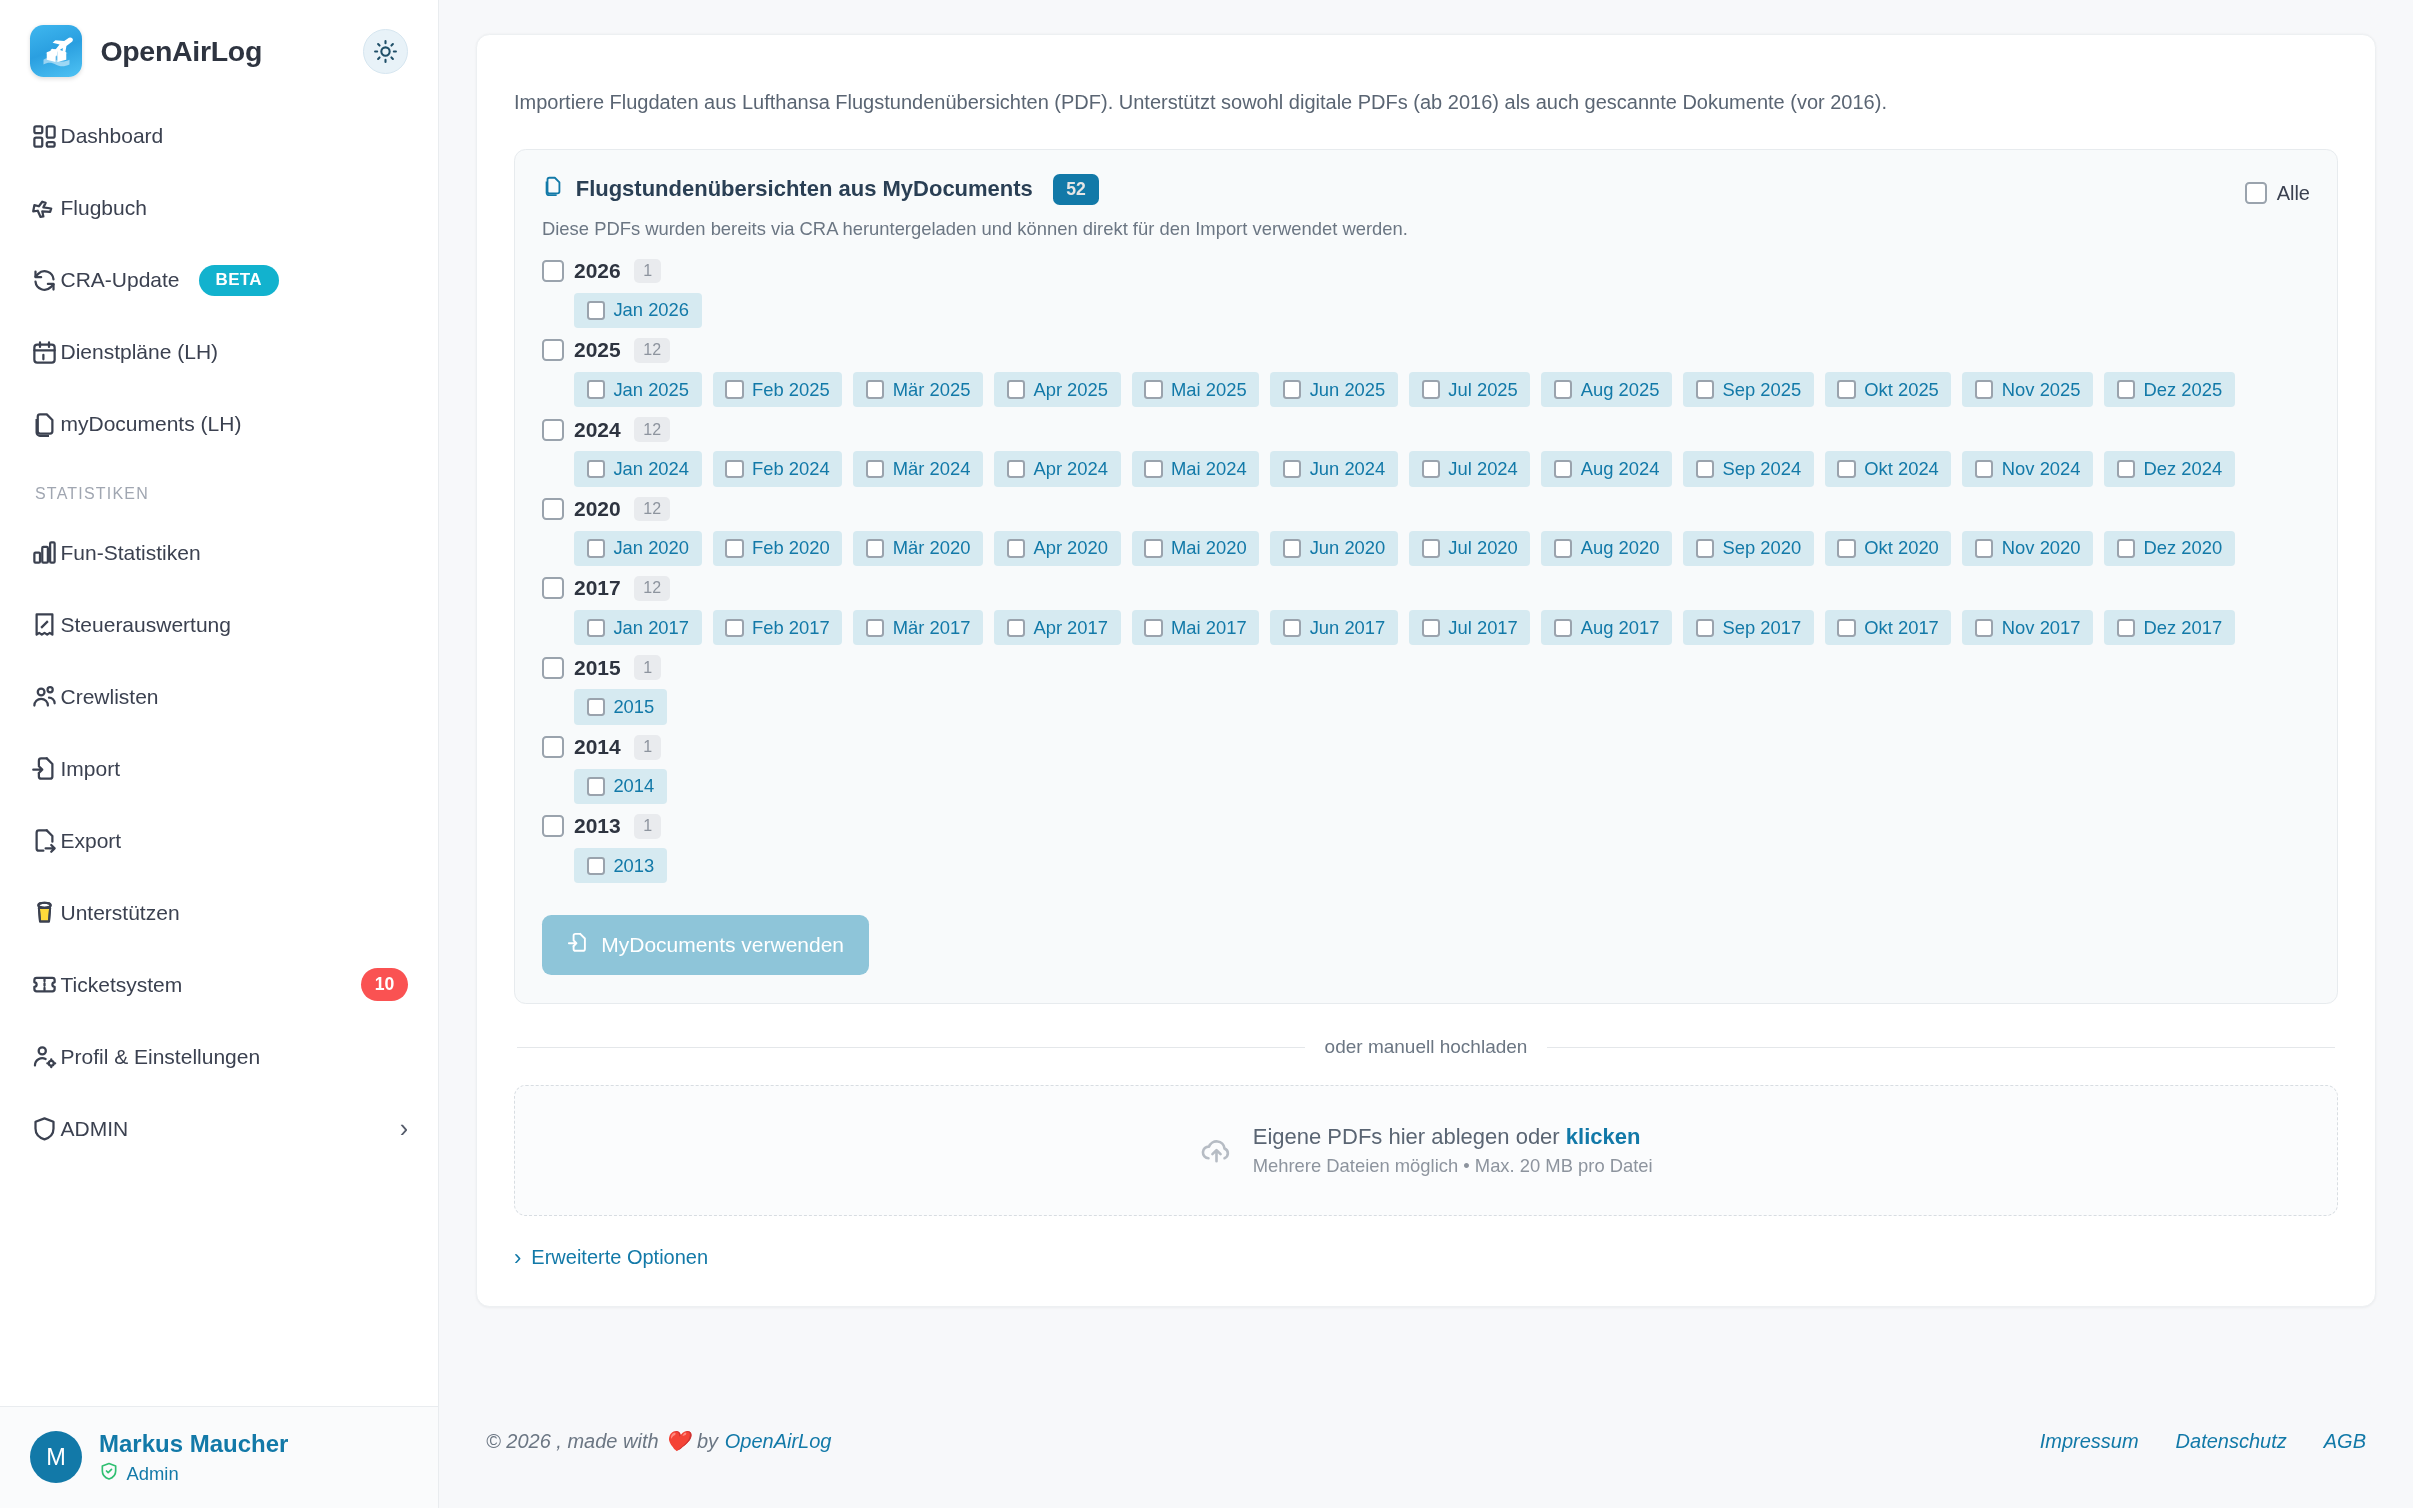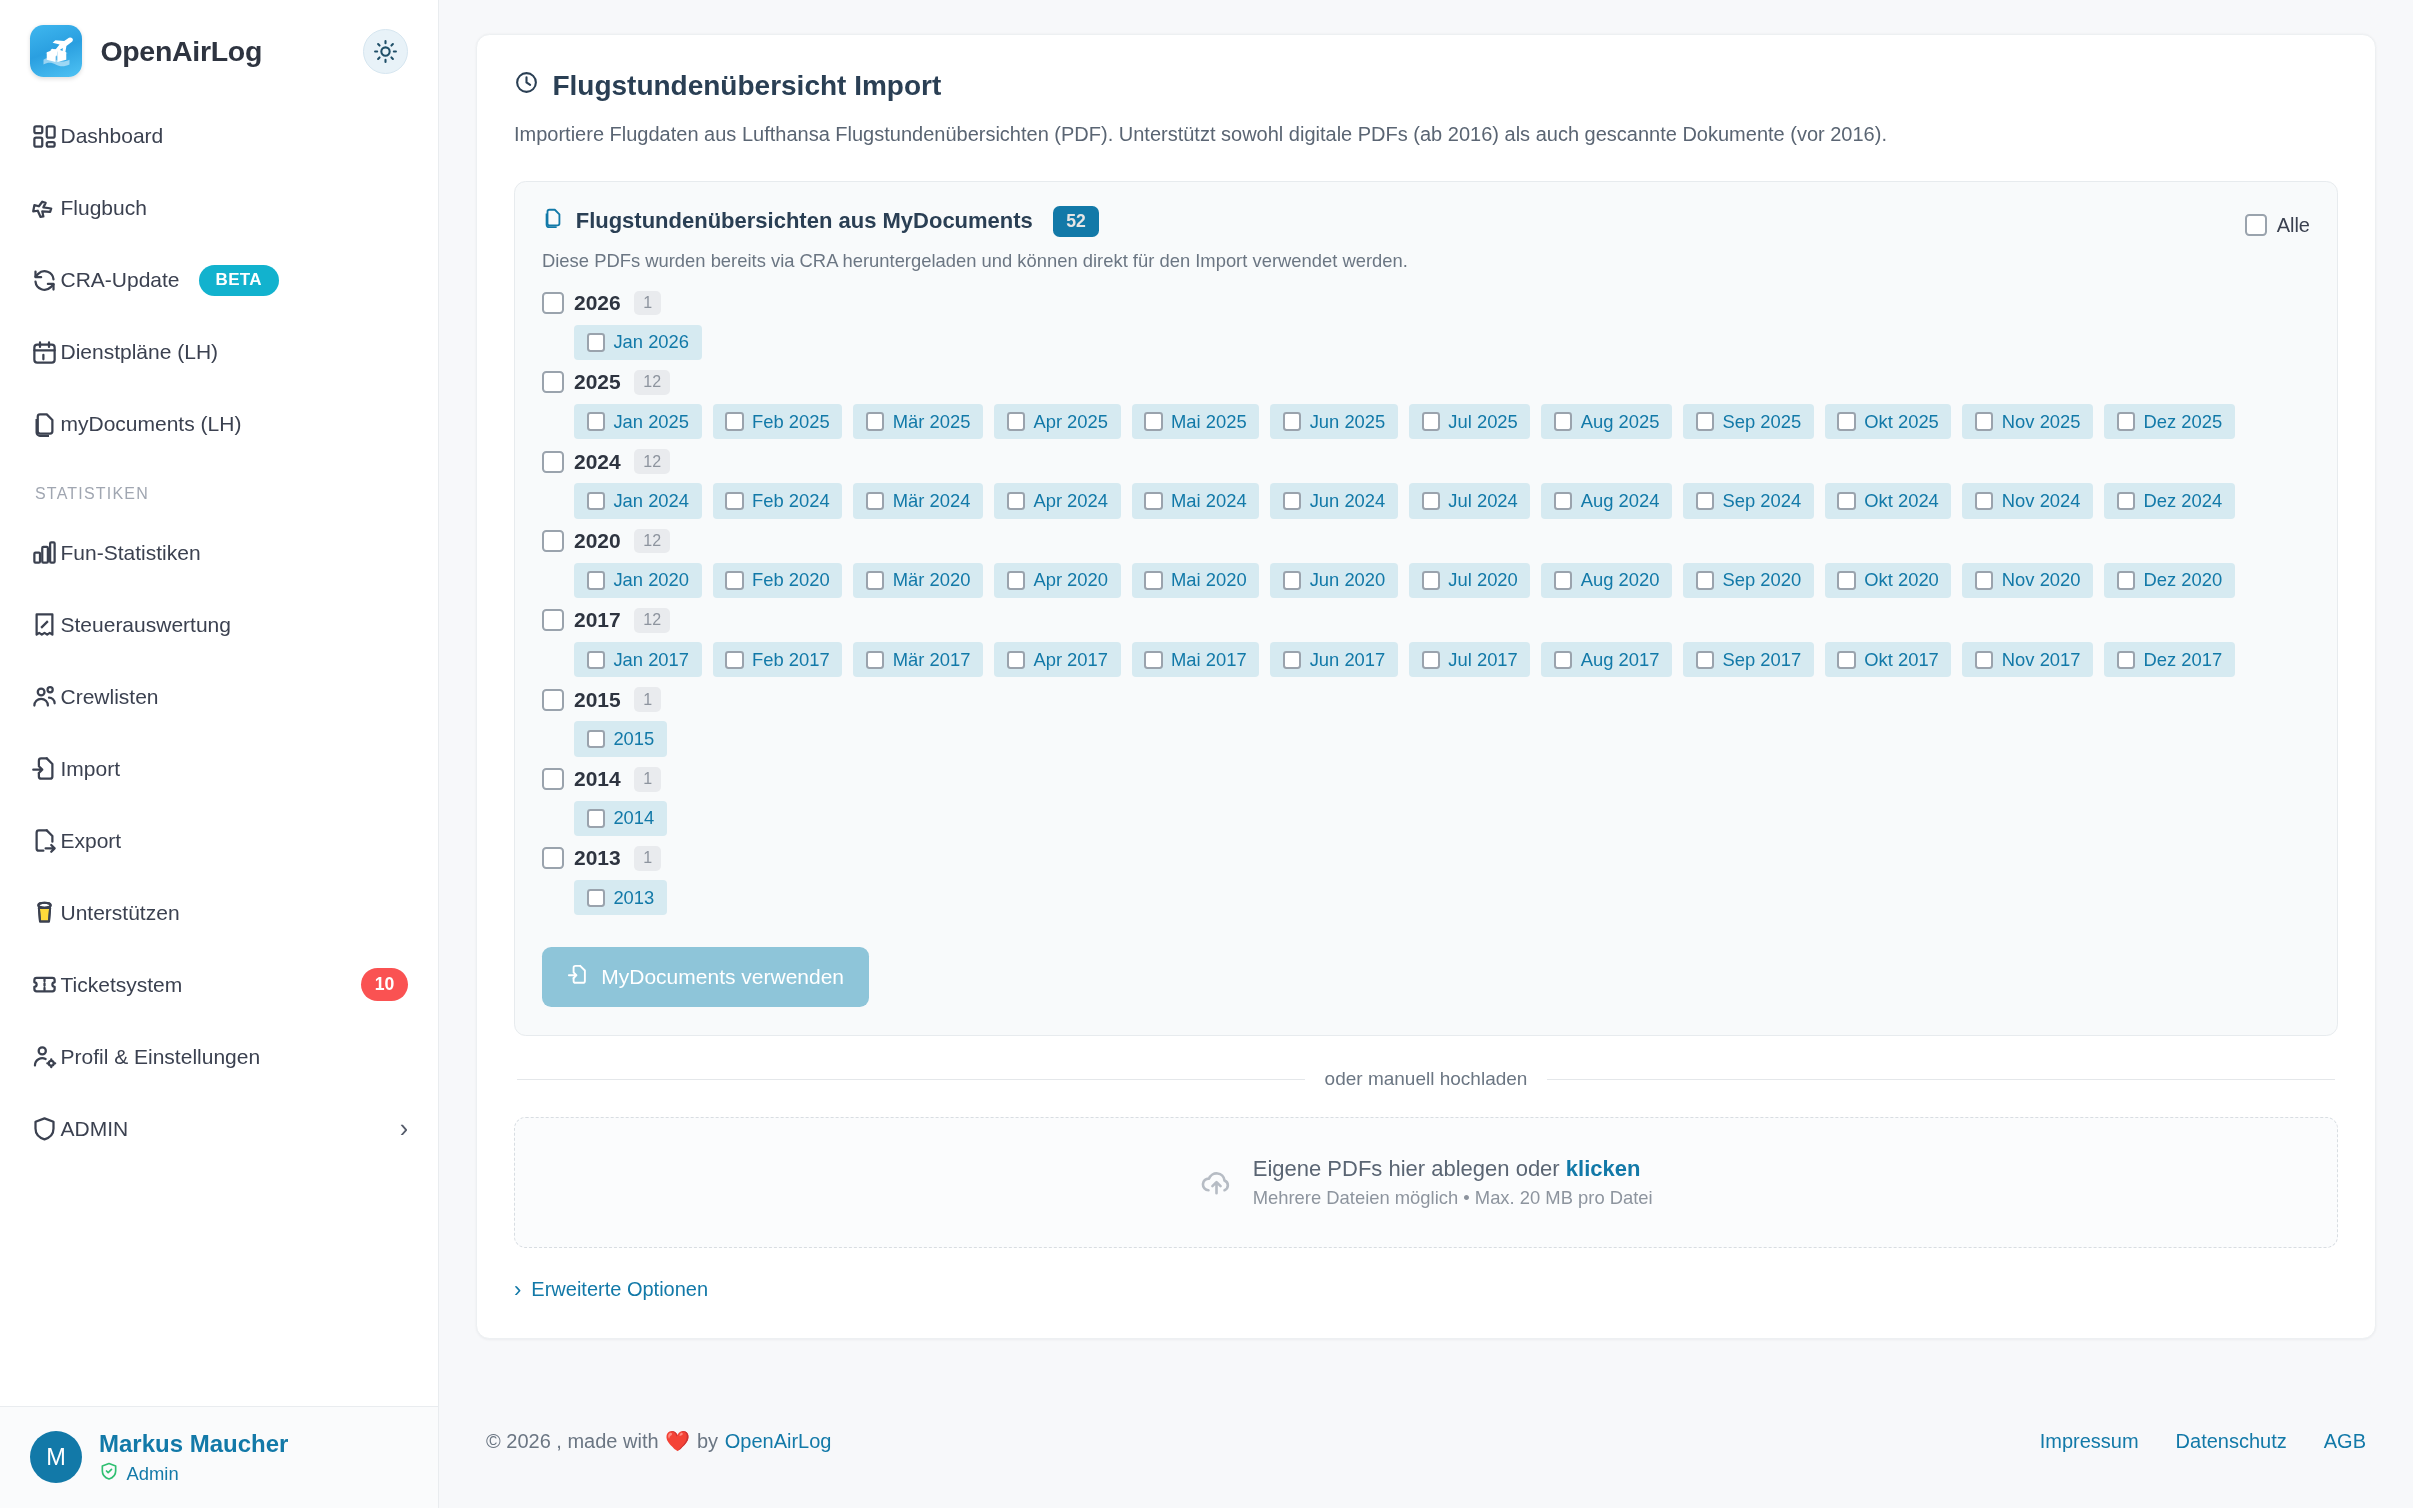--- a/index.html
+++ b/index.html
@@ -201,20 +201,21 @@
   .adv-link {
     margin-top: 30px; display: inline-flex; align-items: center; gap: 10px;
     font-size: 20px; color: #1279a8; cursor: pointer;
   }
   .adv-link .c { font-size: 22px; line-height: 1; }
 
   .footer {
     margin-top: auto;
     height: 134px; display: flex; align-items: center;
     padding: 0 10px;
+    font-style: italic;
   }
   .foot-left { font-size: 20px; color: #6b7683; display: flex; align-items: center; gap: 6.7px; }
   .foot-left a { color: #1279a8; text-decoration: none; }
   .foot-right { margin-left: auto; display: flex; gap: 37px; justify-content: flex-end; }
   .foot-right a { color: #1279a8; text-decoration: none; font-size: 20px; }
 </style>
 </head>
 <body>
 
 <div class="app">
@@ -415,29 +416,20 @@
           <span>Admin</span>
         </div>
       </div>
     </div>
   </aside>
 
   <main class="main">
 
     <section class="content-card">
 
-      <h1 class="page-title">
-        <span>
-          <svg viewBox="0 0 24 24" fill="none" stroke="#2a3f54" stroke-width="2" stroke-linecap="round">
-            <circle cx="12" cy="12" r="9"></circle>
-              <path d="M12 7v5l3.5 2.2"></path>
-          </svg>
-        </span>
-        <span>Flugstundenübersicht Import</span>
-      </h1>
       <p class="page-sub">Importiere Flugdaten aus Lufthansa Flugstundenübersichten (PDF). Unterstützt sowohl digitale PDFs (ab 2016) als auch gescannte Dokumente (vor 2016).</p>
 
       <div class="docs-panel">
         <div class="docs-head">
           <div class="docs-title">
             <span>
               <svg viewBox="0 0 24 24" fill="none" stroke="#1279a8" stroke-width="2" stroke-linejoin="round">
                 <path d="M8 3h6l5 5v10a2 2 0 0 1-2 2h-9a2 2 0 0 1-2-2V5a2 2 0 0 1 2-2z"></path>
                 <path d="M5 7v12a3 3 0 0 0 3 3h8"></path>
               </svg>

